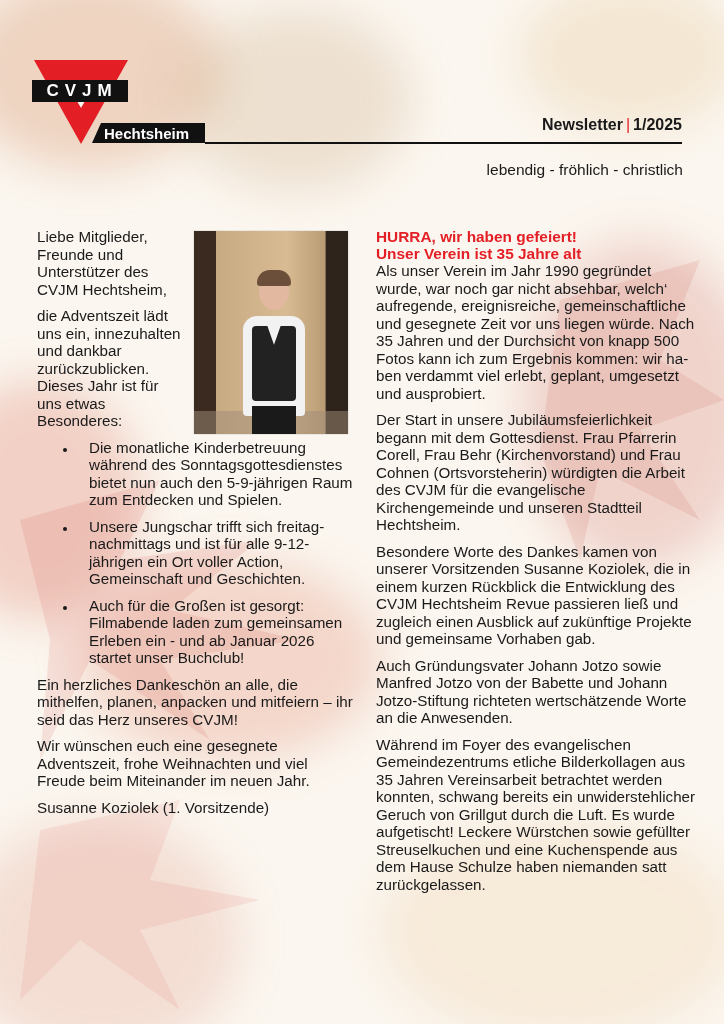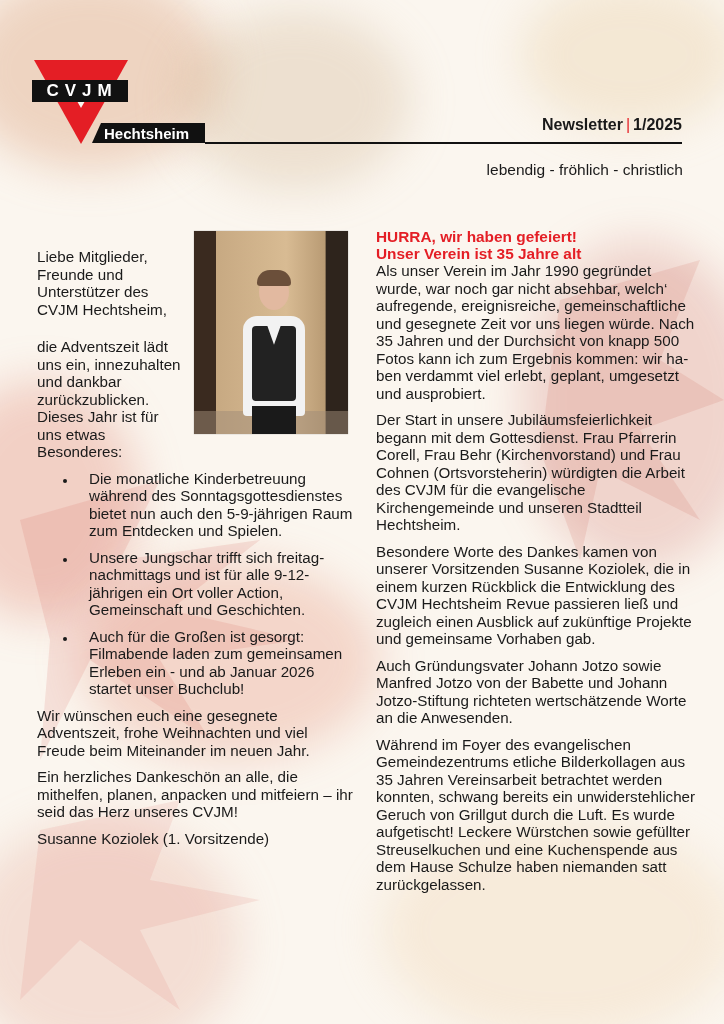--- a/index.html
+++ b/index.html
@@ -37,21 +37,21 @@
     display:flex; align-items:center; padding-left:12px; box-sizing:border-box;
   }
   .rule { position:absolute; left:205px; top:142px; width:477px; height:2px; background:#111; z-index:2; }
   .newsletter { position:absolute; right:42px; top:116px; font-size:16px; font-weight:bold; z-index:2; }
   .newsletter .sep { color:#e41e25; font-weight:normal; margin:0 3px; }
   .motto { position:absolute; right:41px; top:161px; font-size:15.5px; z-index:2; }
 
   .col-left { position:absolute; left:37px; top:228px; width:320px; z-index:2; font-size:15.2px; line-height:17.5px; }
   .col-right { position:absolute; left:376px; top:228px; width:322px; z-index:2; font-size:15.2px; line-height:17.5px; }
   p { margin:0 0 9px 0; }
-  .intro { width:150px;margin-top:20px; }
+  .intro { width:150px; }
   .photo {
     position:absolute; left:157px; top:3px; width:154px; height:203px;
     background:linear-gradient(90deg,#3a2a1f 0,#3a2a1f 14%,#c7a982 14%,#d8bb93 60%,#b99b74 85%,#2e241c 86%);
     overflow:hidden; box-shadow:0 0 1px #999;
   }
   .photo .head { position:absolute; left:65px; top:43px; width:30px; height:36px; border-radius:50%; background:#e2b9a0; }
   .photo .hair { position:absolute; left:63px; top:39px; width:34px; height:16px; border-radius:16px 16px 4px 4px; background:#6b4f3a; }
   .photo .shirt { position:absolute; left:49px; top:85px; width:62px; height:100px; background:#f2f2f2; border-radius:14px 14px 4px 4px; }
   .photo .vest { position:absolute; left:58px; top:95px; width:44px; height:75px; background:#222; border-radius:4px; clip-path:polygon(0 0,35% 0,50% 25%,65% 0,100% 0,100% 100%,0 100%); }
   .photo .legs { position:absolute; left:58px; top:175px; width:44px; height:30px; background:#1a1a1a; }
@@ -101,22 +101,22 @@
     <div class="head"></div>
     <div class="hair"></div>
   </div>
   <p class="intro">Liebe Mitglieder, Freunde und Unterstützer des CVJM Hechtsheim,</p>
   <p class="intro">die Adventszeit lädt uns ein, innezu­halten und dankbar zurückzublicken. Dieses Jahr ist für uns etwas Besonderes:</p>
   <ul>
     <li>Die monatliche Kinderbetreuung während des Sonntags­gottesdienstes bietet nun auch den 5-9-jährigen Raum zum Entdecken und Spielen.</li>
     <li>Unsere Jungschar trifft sich freitag­nachmittags und ist für alle 9-12-jährigen ein Ort voller Action, Gemeinschaft und Geschichten.</li>
     <li>Auch für die Großen ist gesorgt: Filmabende laden zum gemein­samen Erleben ein - und ab Januar 2026 startet unser Buchclub!</li>
   </ul>
+  <p>Ein herzliches Dankeschön an alle, die mithelfen, planen, anpacken und mitfeiern – ihr seid das Herz unseres CVJM!</p>
   <p>Wir wünschen euch eine gesegnete Adventszeit, frohe Weihnachten und viel Freude beim Miteinander im neuen Jahr.</p>
-  <p>Ein herzliches Dankeschön an alle, die mithelfen, planen, anpacken und mitfeiern – ihr seid das Herz unseres CVJM!</p>
   <p>Susanne Koziolek (1. Vorsitzende)</p>
 </div>
 
 <div class="col-right">
   <div class="headline">
     <div>HURRA, wir haben gefeiert!</div>
     <div>Unser Verein ist 35 Jahre alt</div>
   </div>
   <p>Als unser Verein im Jahr 1990 gegründet wurde, war noch gar nicht absehbar, welch‘ aufregende, ereignisreiche, ge­meinschaftliche und gesegnete Zeit vor uns liegen würde. Nach 35 Jahren und der Durchsicht von knapp 500 Fotos kann ich zum Ergebnis kommen: wir ha­ben verdammt viel erlebt, geplant, umge­setzt und ausprobiert.</p>
   <p>Der Start in unsere Jubiläumsfeierlichkeit begann mit dem Gottesdienst. Frau Pfar­rerin Corell, Frau Behr (Kirchenvorstand) und Frau Cohnen (Ortsvorsteherin) wür­digten die Arbeit des CVJM für die evan­gelische Kirchengemeinde und unseren Stadtteil Hechtsheim.</p>

